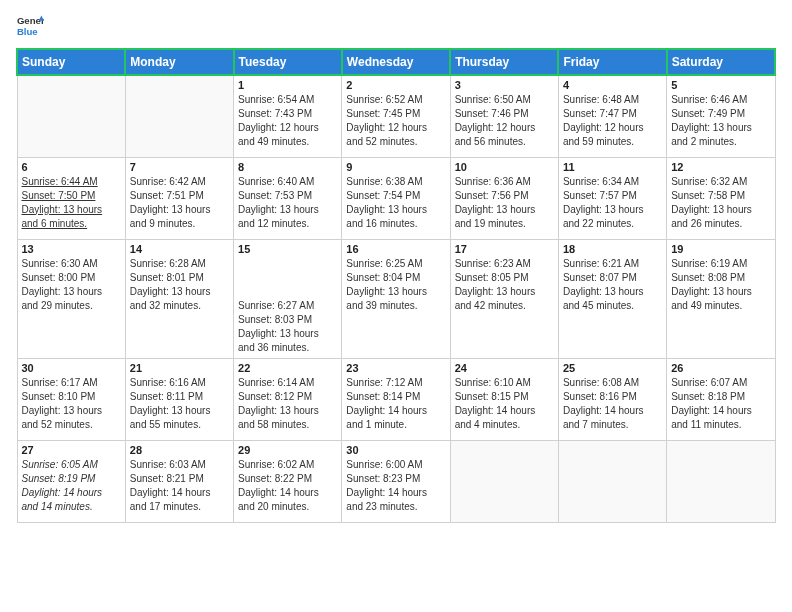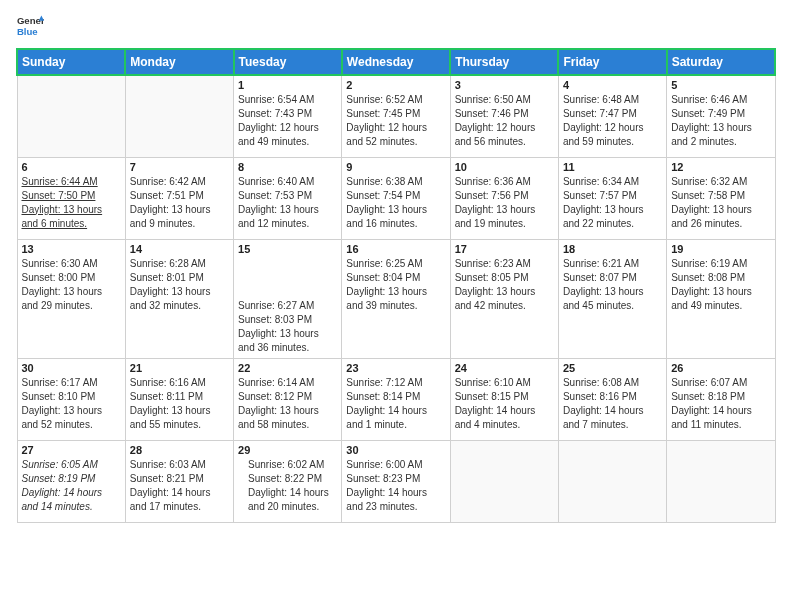--- a/index.html
+++ b/index.html
@@ -288,21 +288,21 @@
 Daylight: 14 hours and 14 minutes.</div>
           </td>
           <td>
             <span class="day-number">28</span>
             <div class="day-info" style="white-space: pre-line;">Sunrise: 6:03 AM
 Sunset: 8:21 PM
 Daylight: 14 hours and 17 minutes.</div>
           </td>
           <td>
             <span class="day-number">29</span>
-            <div class="day-info" style="white-space: pre-line; margin-left: 10px;">Sunrise: 6:02 AM
+            <div class="day-info" style="white-space: pre-line;">Sunrise: 6:02 AM
 Sunset: 8:22 PM
 Daylight: 14 hours and 20 minutes.</div>
           </td>
           <td>
             <span class="day-number">30</span>
             <div class="day-info" style="white-space: pre-line;">Sunrise: 6:00 AM
 Sunset: 8:23 PM
 Daylight: 14 hours and 23 minutes.</div>
           </td>
           <td class="empty"></td>

